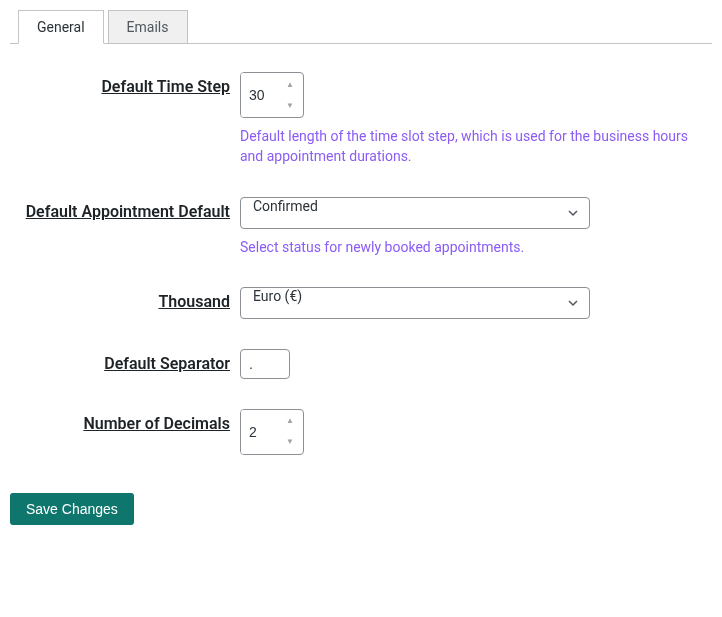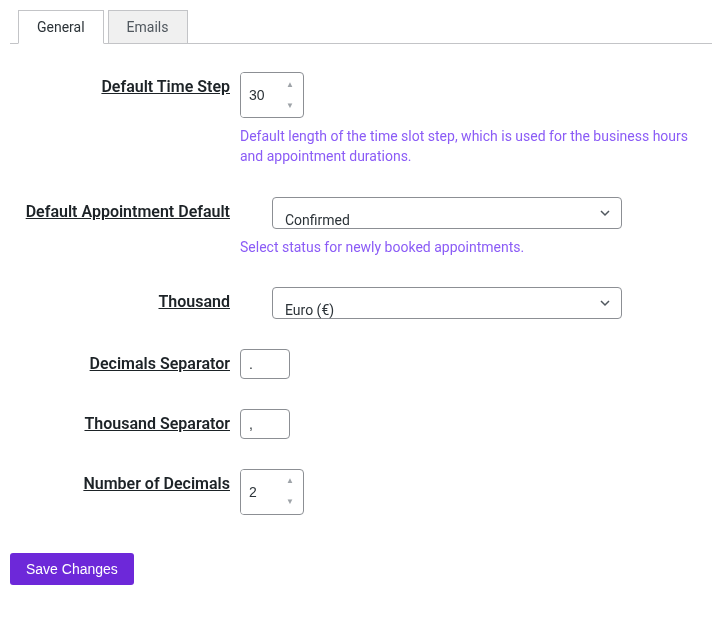--- a/index.html
+++ b/index.html
@@ -120,26 +120,25 @@
 
   .select-wrap {
     position: relative;
     width: 350px;
     height: 32px;
     border: 1px solid #8c8f94;
     border-radius: 4px;
     background: #fff;
     box-sizing: border-box;
     display: flex;
-    align-items: flex-end;
+    align-items: flex-start;
     padding: 0 30px 0 12px;
     font-size: 14px;
     color: #2c3338;
     cursor: pointer;
-    margin-left: 32px;
   }
   .select-chevron {
     position: absolute;
     right: 10px;
     top: 50%;
     transform: translateY(-50%);
   }
   .select-chevron svg { display: block; }
 
   .textbox {
@@ -159,21 +158,21 @@
     color: #8b5cf6;
     font-size: 14px;
     line-height: 1.45;
     margin: 8px 0 0 0;
   }
 
   .save-btn {
     display: inline-flex;
     align-items: flex-start;
     justify-content: center;
-    background: #6d28d9;
+    background: #0f766e;
     color: #fff;
     font-size: 14px;
     border: none;
     border-radius: 3px;
     padding: 8px 16px;
     cursor: pointer;
     margin-top: 18px;
   }
 </style>
 </head>
@@ -236,32 +235,26 @@
             <svg width="12" height="12" viewBox="0 0 12 12">
                   <path d="M2 4 L6 8 L10 4" fill="none" stroke="#50575e" stroke-width="1.5"></path>
                 </svg>
           </span>
         </div>
       </td>
     </tr>
 
 
     <tr>
-      <th>Decimals Separator</th>
+      <th>Default Separator</th>
       <td>
         <input class="textbox" value="." style="">
       </td>
     </tr>
 
-    <tr>
-      <th>Thousand Separator</th>
-      <td>
-        <input class="textbox" value="," style="">
-      </td>
-    </tr>
 
     <tr>
       <th>Number of Decimals</th>
       <td>
         <div class="num-wrap">
           <input class="num-input" value="2" style="">
           <div class="steppers">
             <div class="step-btn">▲</div>
             <div class="step-btn">▼</div>
           </div>

